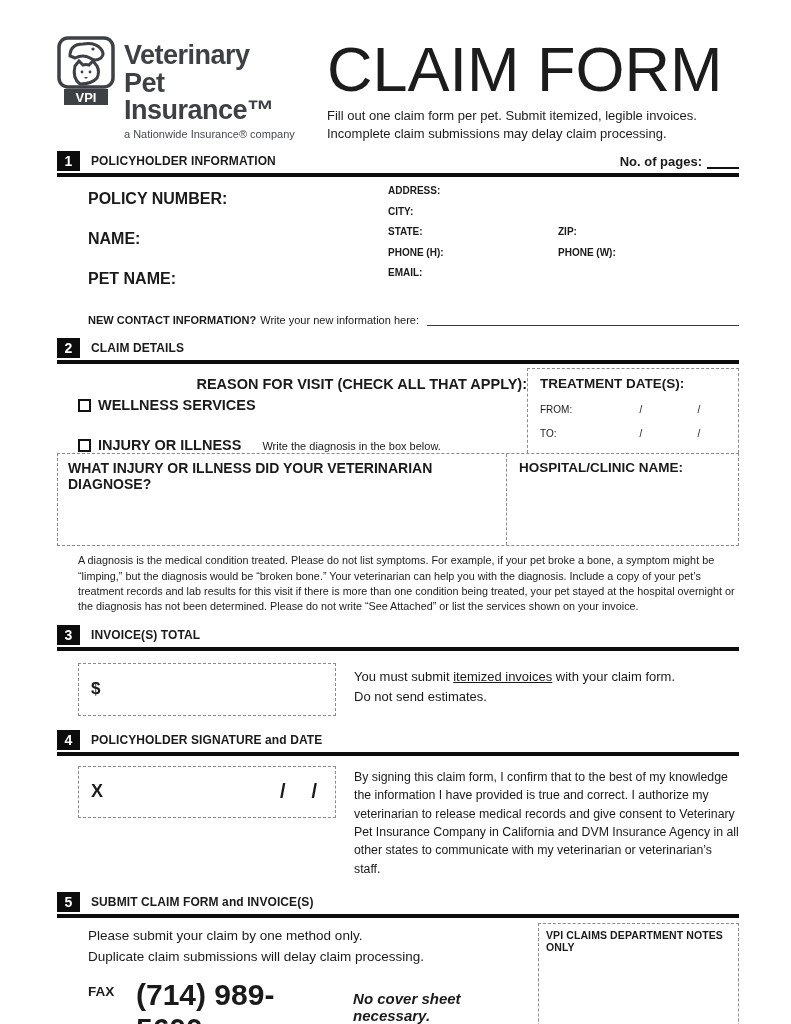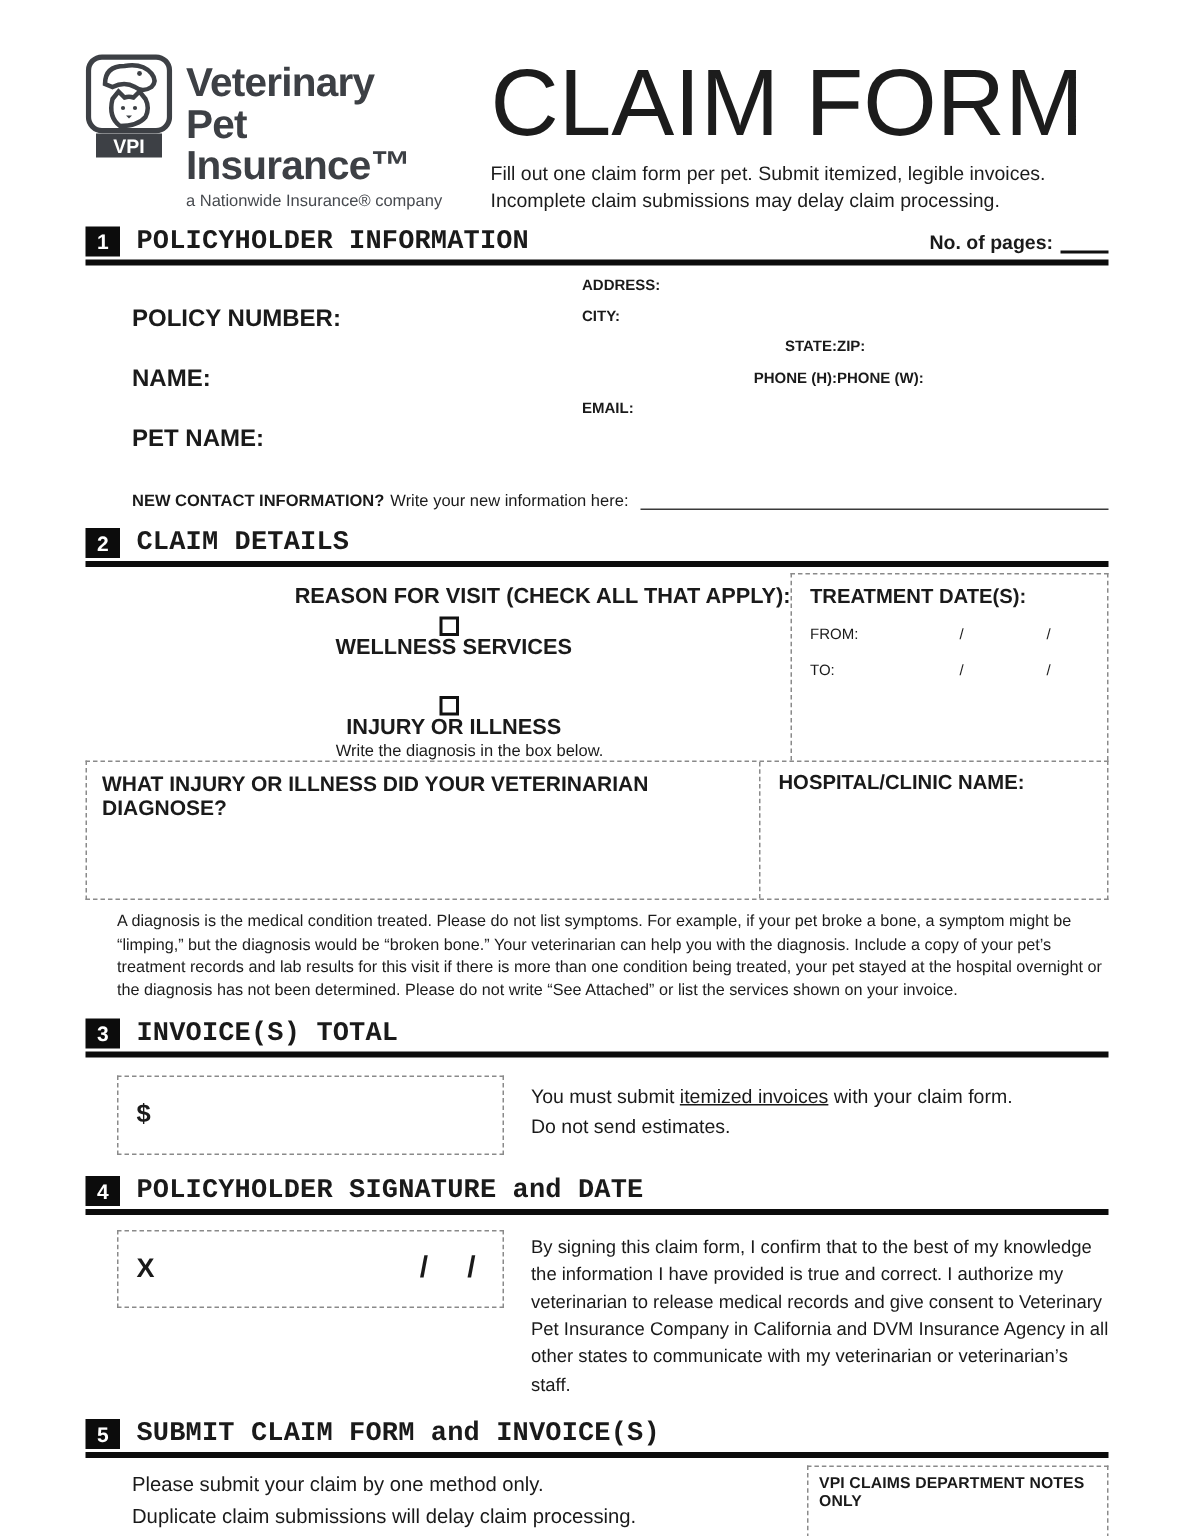--- a/index.html
+++ b/index.html
@@ -17,43 +17,43 @@
   .tagline { font-size:11px; color:#46494e; margin-top:3px; }
   .title-block { margin-left:12px; padding-top:2px; }
   .form-title { font-size:63px; line-height:1.0; font-weight:100; letter-spacing:0px; color:#1c1c1c;
                 font-stretch:condensed; }
   .subtitle { font-size:13px; line-height:1.4; margin-top:6px; color:#1c1c1c; }
 
   
   .sec-head { display:flex; align-items:center; border-bottom:4px solid #0c0c0c; padding-bottom:2px; }
   .sec-num { background:#0c0c0c; color:#fff; font-weight:bold; font-size:14px; width:23px; height:20px;
              display:flex; align-items:center; justify-content:center; margin-right:11px; flex:none; }
-  .sec-title { font-weight:bold; font-size:18px; letter-spacing:0.1px;font-family:Liberation Mono, monospace; }
+  .sec-title { font-weight:bold; font-size:12px; letter-spacing:0.1px; }
   .sec-right { margin-left:auto; font-weight:bold; font-size:13px; display:flex; align-items:flex-end; }
   .pages-blank { display:inline-block; width:32px; border-bottom:2px solid #111; height:13px; margin-left:5px; }
 
   
   .s1-body { display:flex; padding:8px 0 0 31px; }
   .s1-left { width:300px; flex:none; }
   .s1-left .fld { font-weight:bold; font-size:16px; margin-top:9px; margin-bottom:22px; }
-  .s1-left .fld:first-child { margin-top:19px; }
+  .s1-left .fld:first-child { margin-top:5px; }
   .s1-right { flex:1; font-weight:bold; font-size:10px; }
   .s1-right .row { margin-bottom:9px; line-height:1.15; }
-  .s1-right .pair { display:flex;text-align:right; }
+  .s1-right .pair { display:flex; }
   .s1-right .pair > span:first-child { width:170px; flex:none; }
   .new-contact { display:flex; align-items:flex-end; margin-top:4px; padding-left:31px; font-size:11px; }
   .nc-bold { font-weight:bold; white-space:nowrap; }
   .nc-rest { white-space:nowrap; margin-left:4px; }
   .nc-line { flex:1; border-bottom:1.5px solid #3a3a3a; height:12px; margin-left:8px; }
 
   
   .s2-row { display:flex; margin-top:4px; }
   .s2-reason { flex:1; padding:8px 0 0 21px; }
   .reason-title { font-weight:bold; font-size:14.5px;text-align:right; }
-  .chk-row { display:flex; align-items:center; margin-top:5px;flex-direction:column; }
+  .chk-row { display:flex; align-items:center; margin-top:5px; }
   .chk-row.second { margin-top:24px; }
   .checkbox { width:13px; height:13px; border:2px solid #111; margin-right:7px; flex:none; background:#fff; }
   .chk-label { font-weight:bold; font-size:14.5px; }
   .chk-note { font-size:11px; margin-left:21px; padding-top:2px; }
   .treat-box { width:212px; flex:none; border:1px dashed #8a8a8a; border-bottom:none; padding:7px 10px 6px 12px; }
   .treat-title { font-weight:bold; font-size:13.5px; }
   .treat-row { display:flex; font-size:10px; margin-top:13px; }
   .treat-row .lbl { width:72px; flex:none; }
   .treat-row .slash { width:70px; text-align:center; }
 

